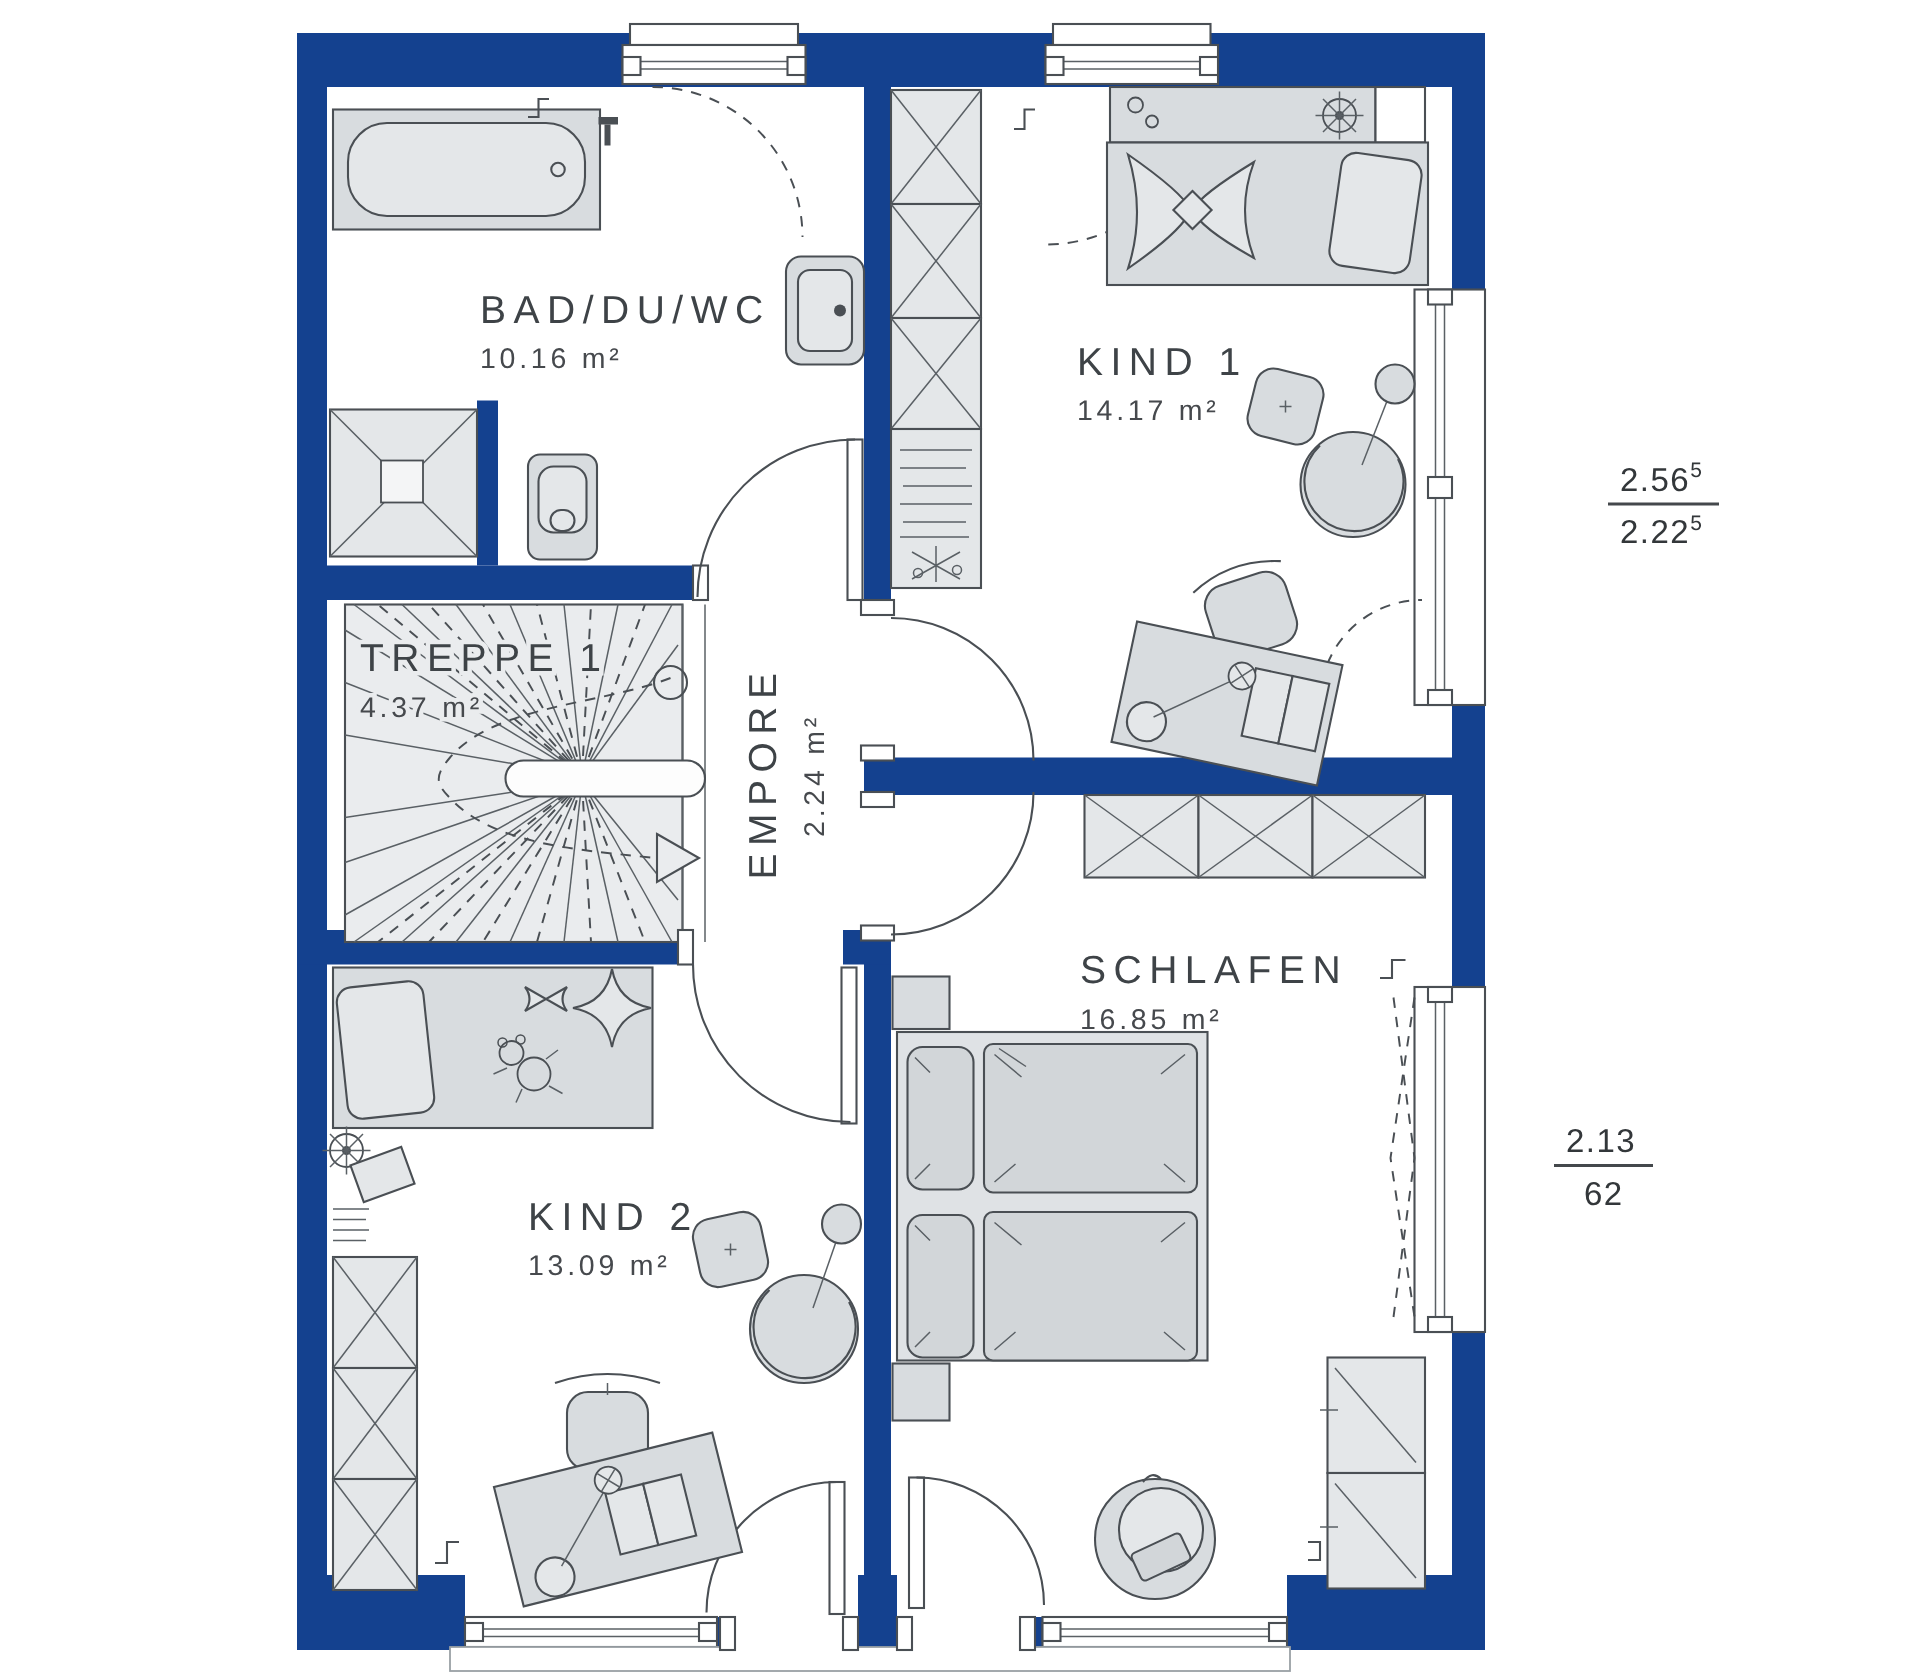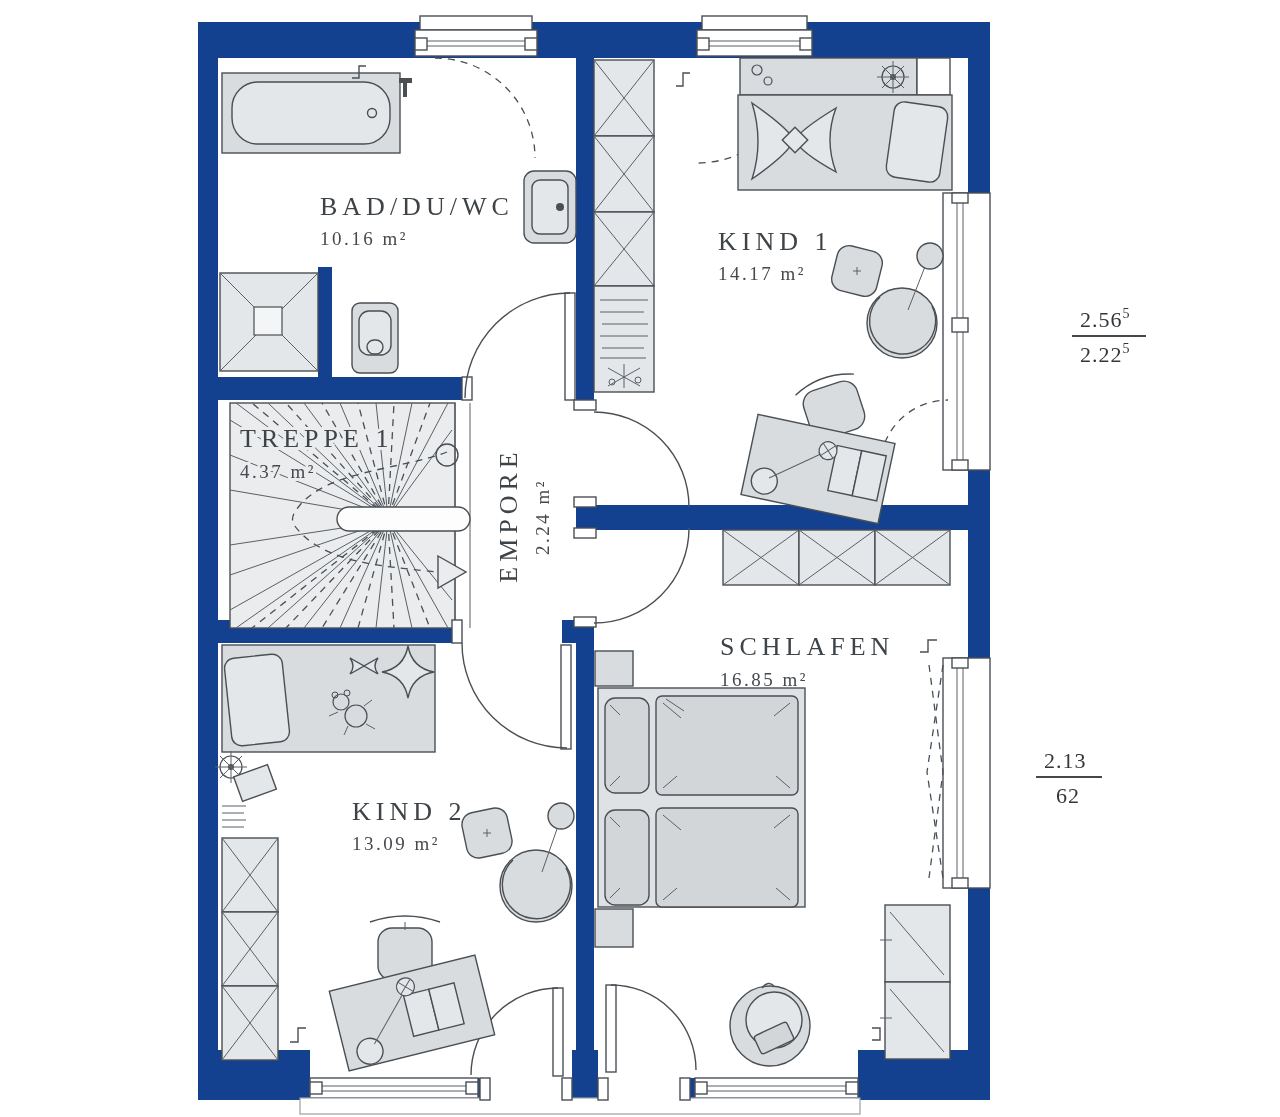--- a/index.html
+++ b/index.html
@@ -1,17 +1,17 @@
 <!DOCTYPE html>
 <html><head>
 <meta charset="utf-8">
 <style>
   html,body{margin:0;padding:0;background:#ffffff;}
   .canvas{position:relative;width:1280px;height:1117px;background:#ffffff;overflow:hidden;
-          font-family:Liberation Serif, serif;}
+          font-family:Liberation Sans, sans-serif;}
   svg{position:absolute;left:0;top:0;}
   .wall{fill:#14418f;}
   .furn{fill:#d8dcdf;stroke:#4a4f54;stroke-width:1.4;}
   .furnlight{fill:#e4e7e9;stroke:#4a4f54;stroke-width:1.4;}
   .furninner{fill:#d2d6d9;stroke:#4a4f54;stroke-width:1.4;}
   .whitebox{fill:#ffffff;stroke:#4a4f54;stroke-width:1.4;}
   .ln{stroke:#4a4f54;stroke-width:1.4;fill:none;}
   .lnthin{stroke:#5a6065;stroke-width:1;fill:none;}
   .dash{stroke:#4a4f54;stroke-width:1.3;fill:none;stroke-dasharray:7 6;}
   .stairfill{fill:#eaecee;stroke:#4a4f54;stroke-width:1.4;}

